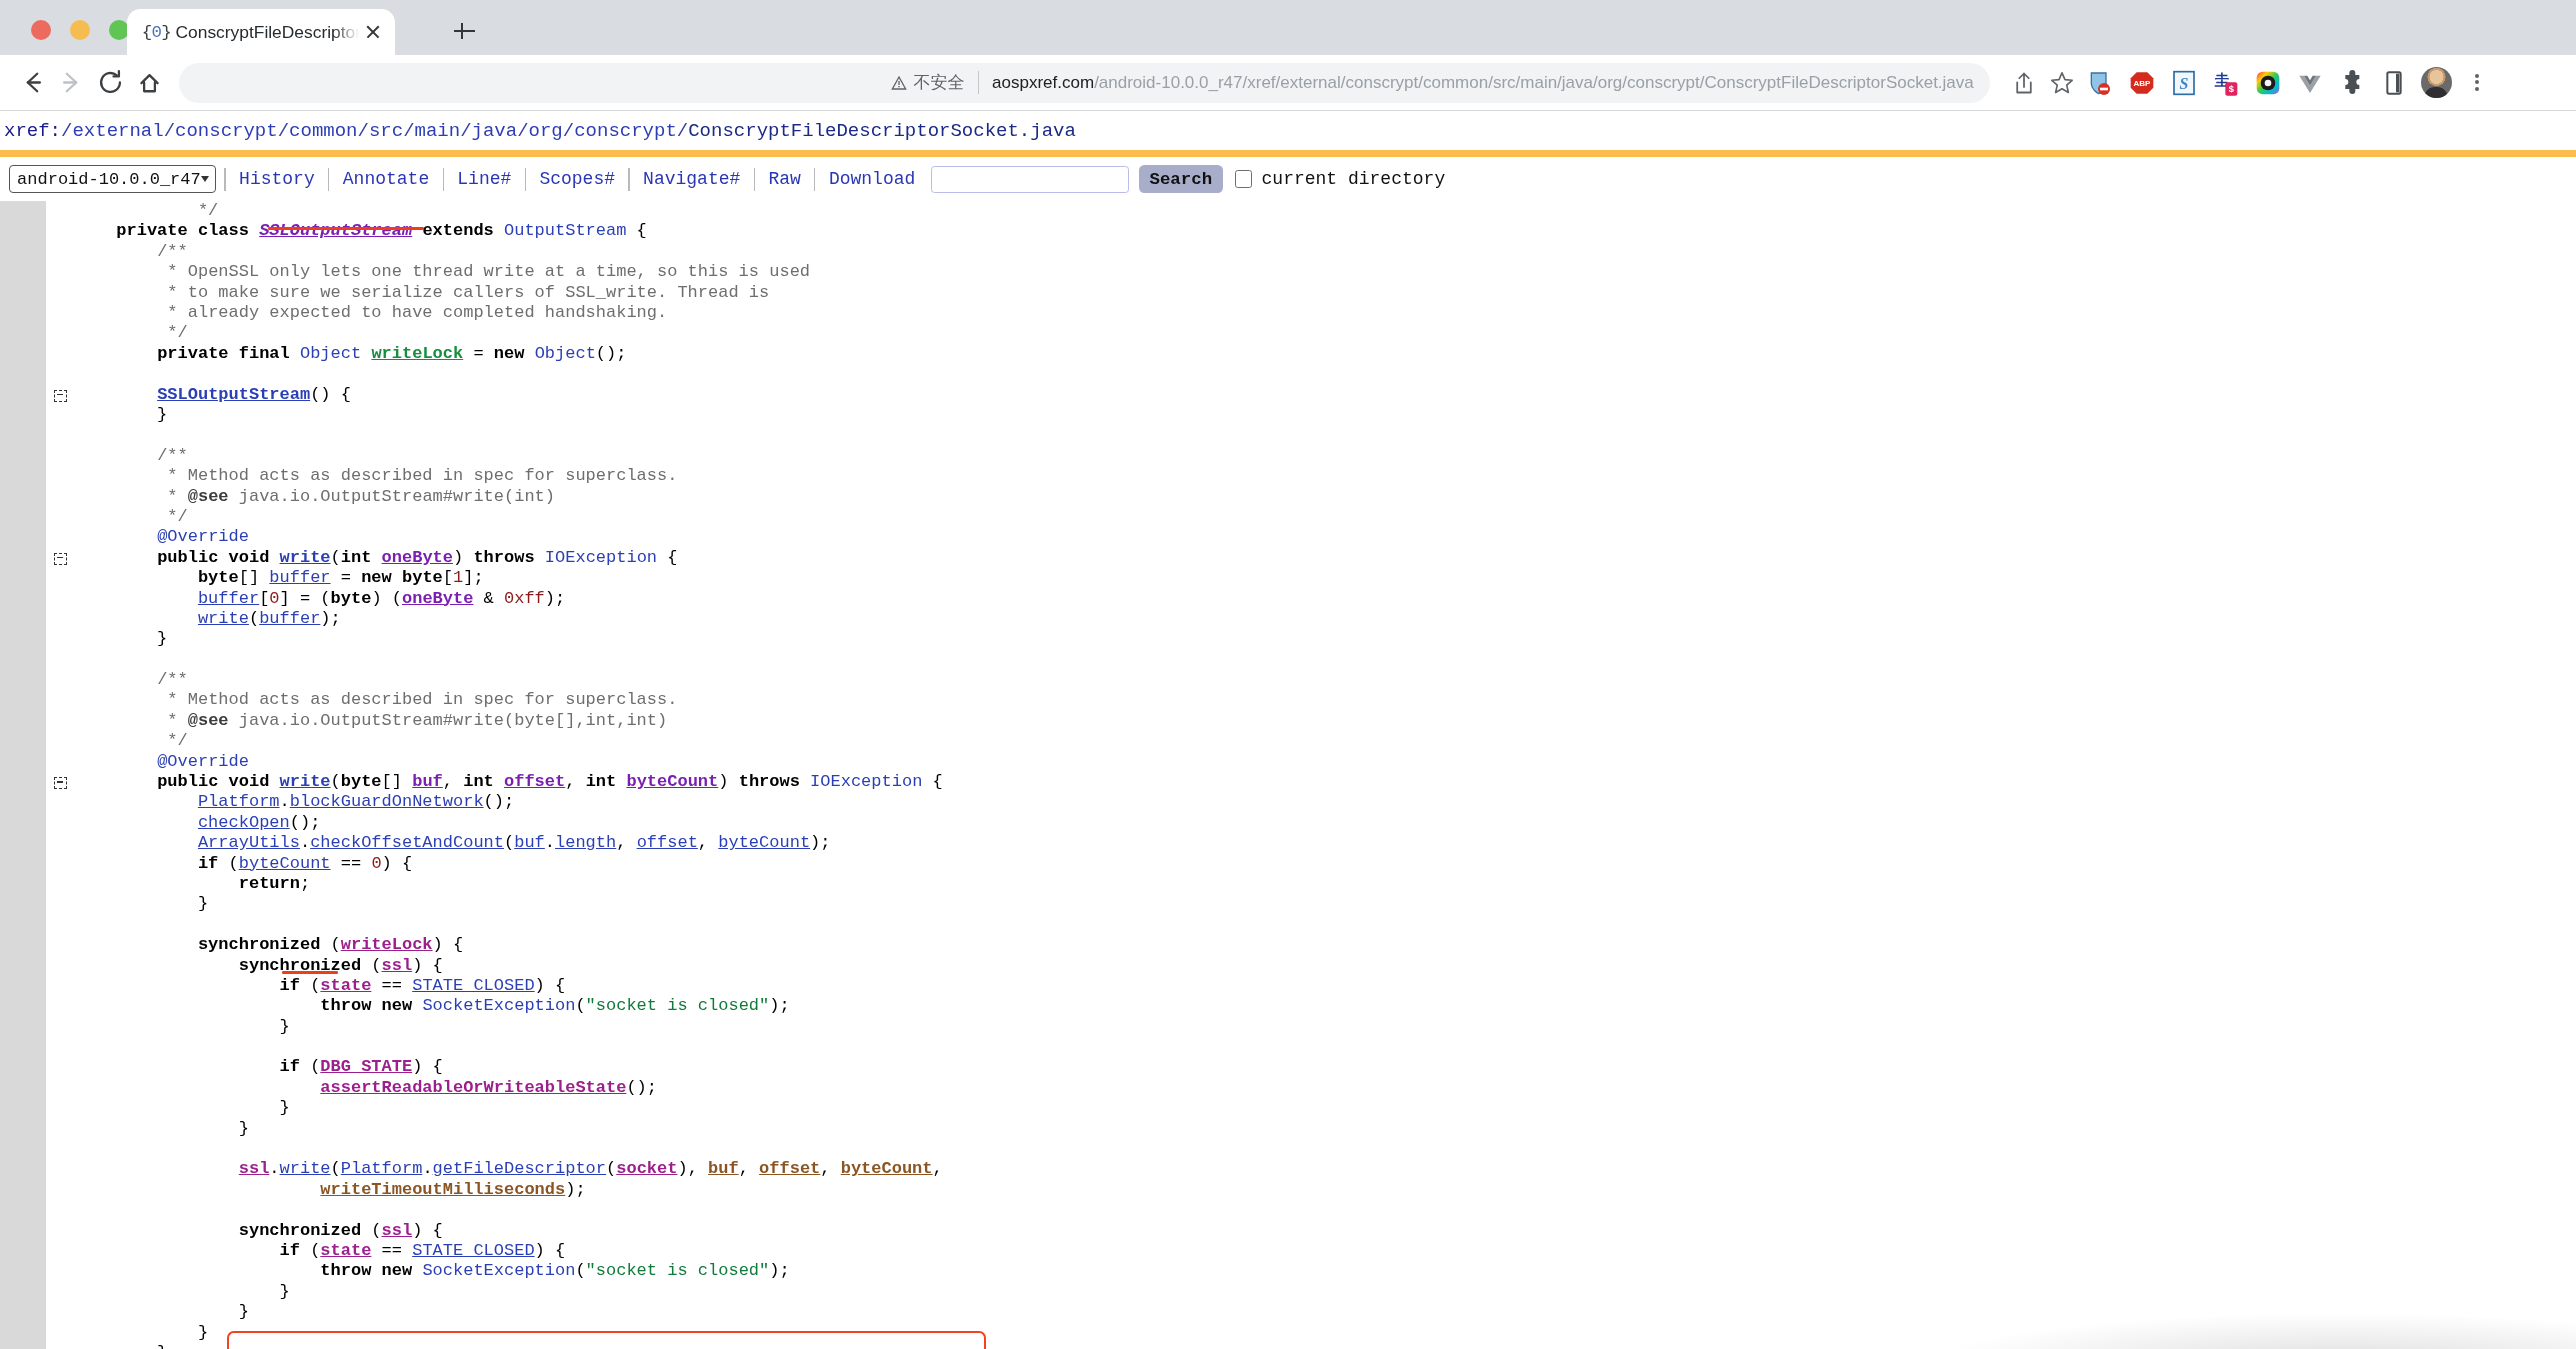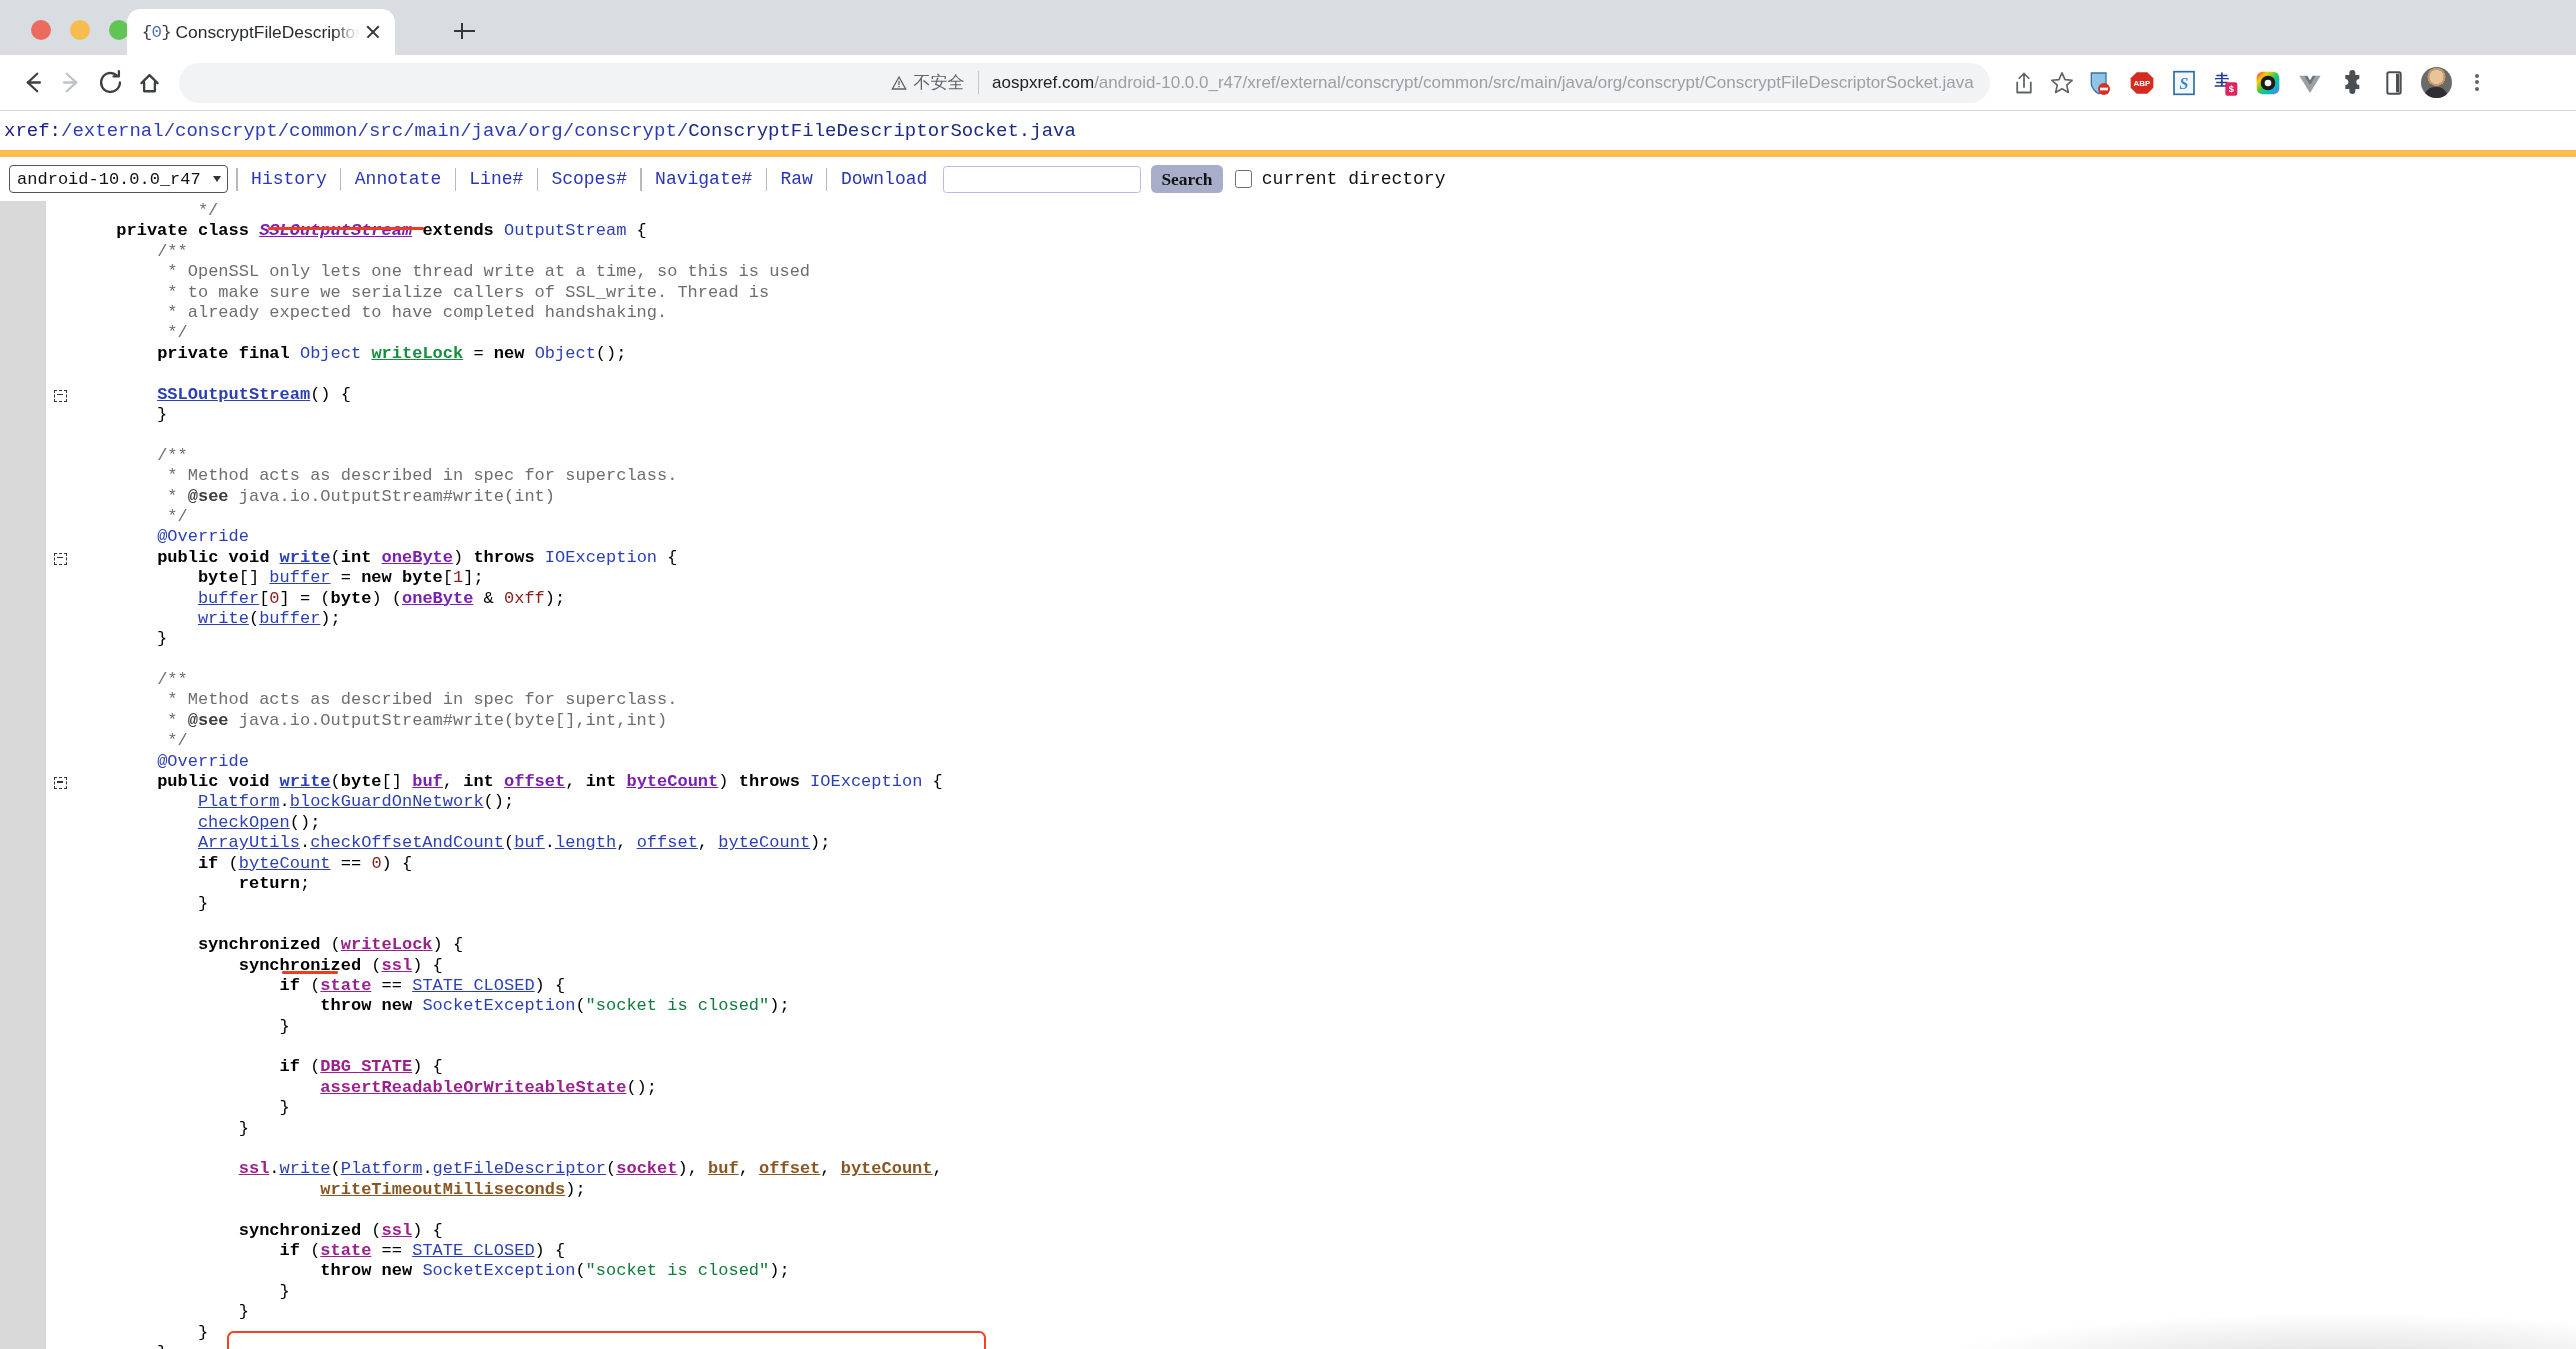--- a/index.html
+++ b/index.html
@@ -138,40 +138,40 @@
 
   .toolbar{
     height:44px; display:flex; align-items:center; gap:0;
     padding-left:9.4px; background:#ffffff;
   }
   .verselect{
     font-family:"Liberation Mono", monospace;
     font-size:17px; height:28px;
     border:1.3px solid #555; border-radius:4px;
     background:#fff; color:#111;
-    padding:0 6.7px; display:flex; align-items:center; gap:12px;
+    padding:0 6.7px; display:flex; align-items:center; gap:0;
   }
   .verselect .caret{
     width:0;height:0;border-left:4.7px solid transparent;border-right:4.7px solid transparent;
     border-top:6px solid #333;
   }
   .tsep{ width:1.3px; height:23px; background:#b9b9b9; margin:0 8px; }
   .tlink{
     font-family:"Liberation Mono", monospace;
     font-size:18px; color:#2a36b5; text-decoration:none;
     padding:0 5.4px; white-space:nowrap;
   }
   .searchbox{
     width:198px; height:27px; margin-left:10.7px;
     border:1.3px solid #b9bce8; border-radius:3.4px; background:#fff;
   }
   .searchbtn{
     margin-left:9.4px; height:28px; padding:0 10.7px;
     background:#a8adc9; border:none; border-radius:5.4px;
-    font-family:Liberation Serif, serif;
+    font-family:Liberation Mono, monospace;
     font-size:17.4px; font-weight:bold; color:#111;
     display:flex; align-items:center;
   }
   .cbwrap{ display:flex; align-items:center; gap:9.4px; margin-left:12px; }
   .cbox{ width:17.4px; height:17.4px; border:1.3px solid #6f6f6f; border-radius:2.7px; background:#fff; }
   .cblabel{
     font-family:"Liberation Mono", monospace;
     font-size:18px; color:#111;
   }
 

